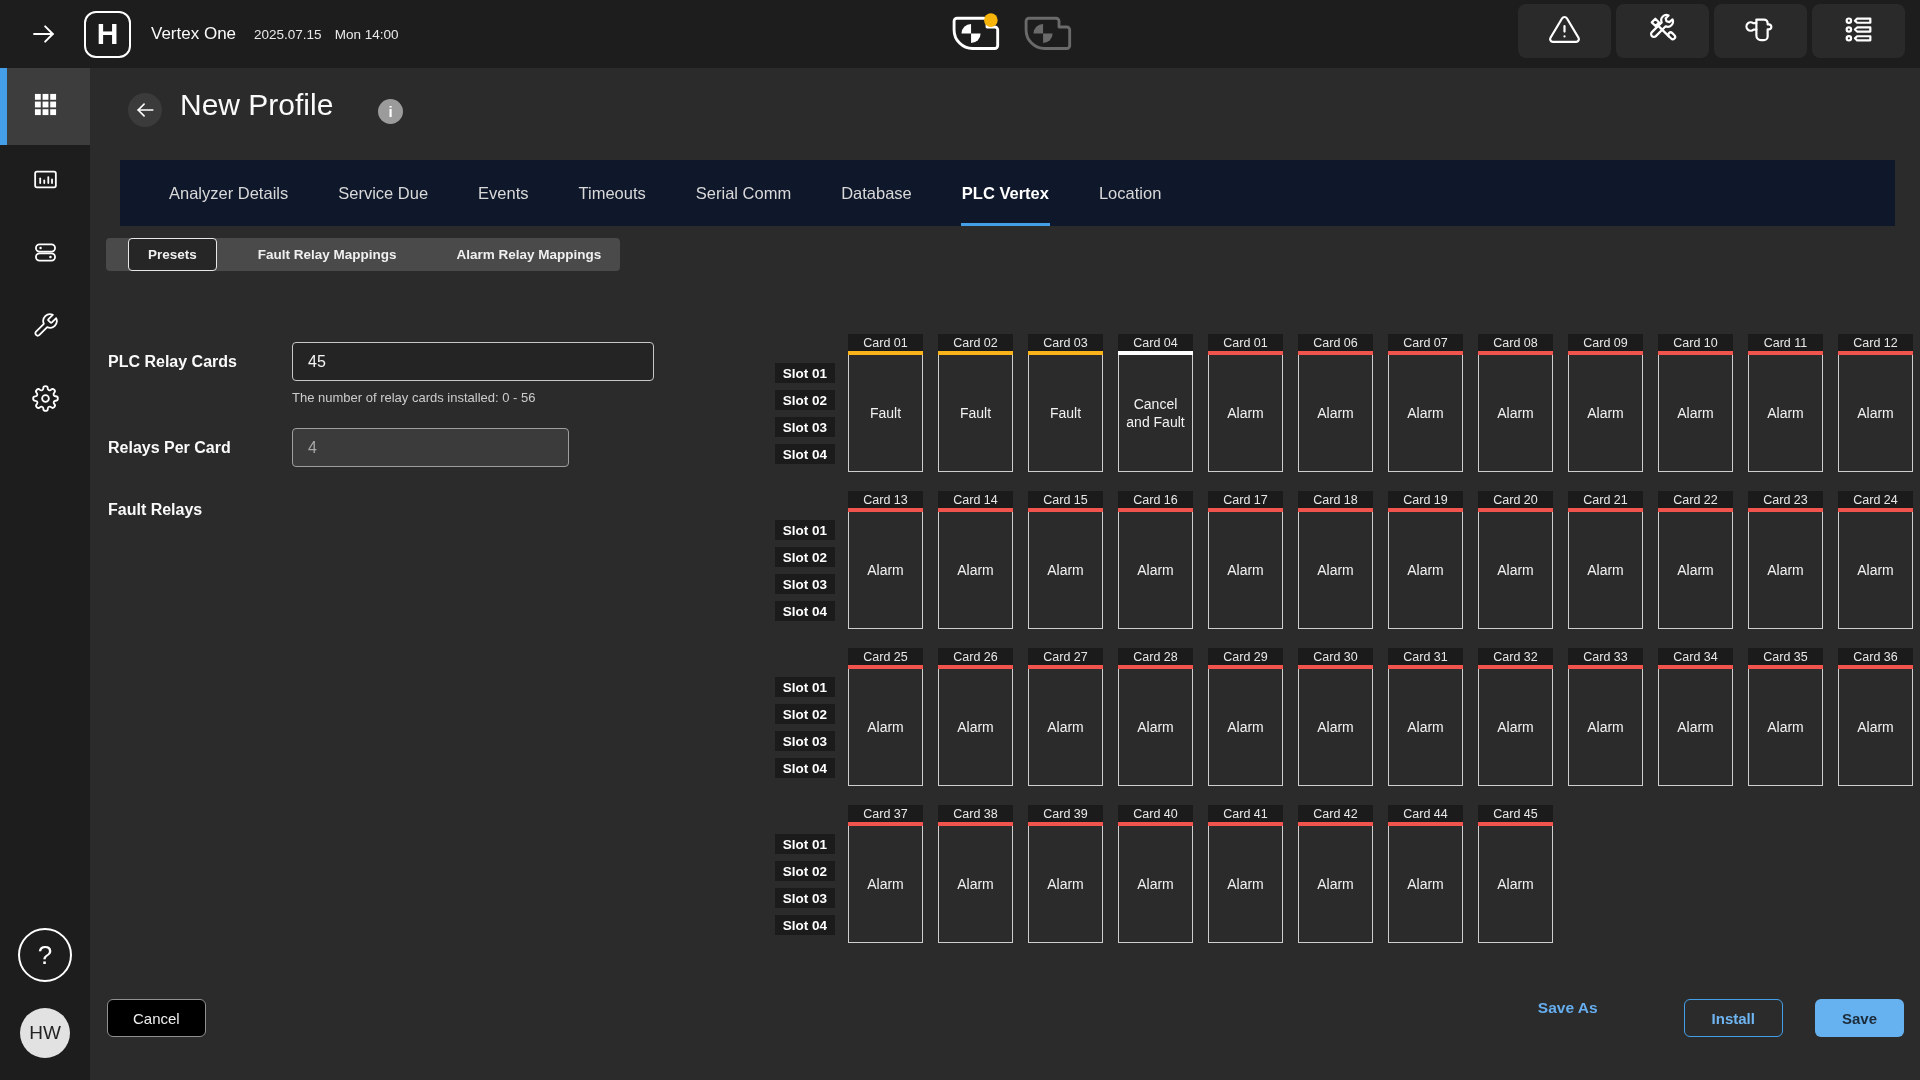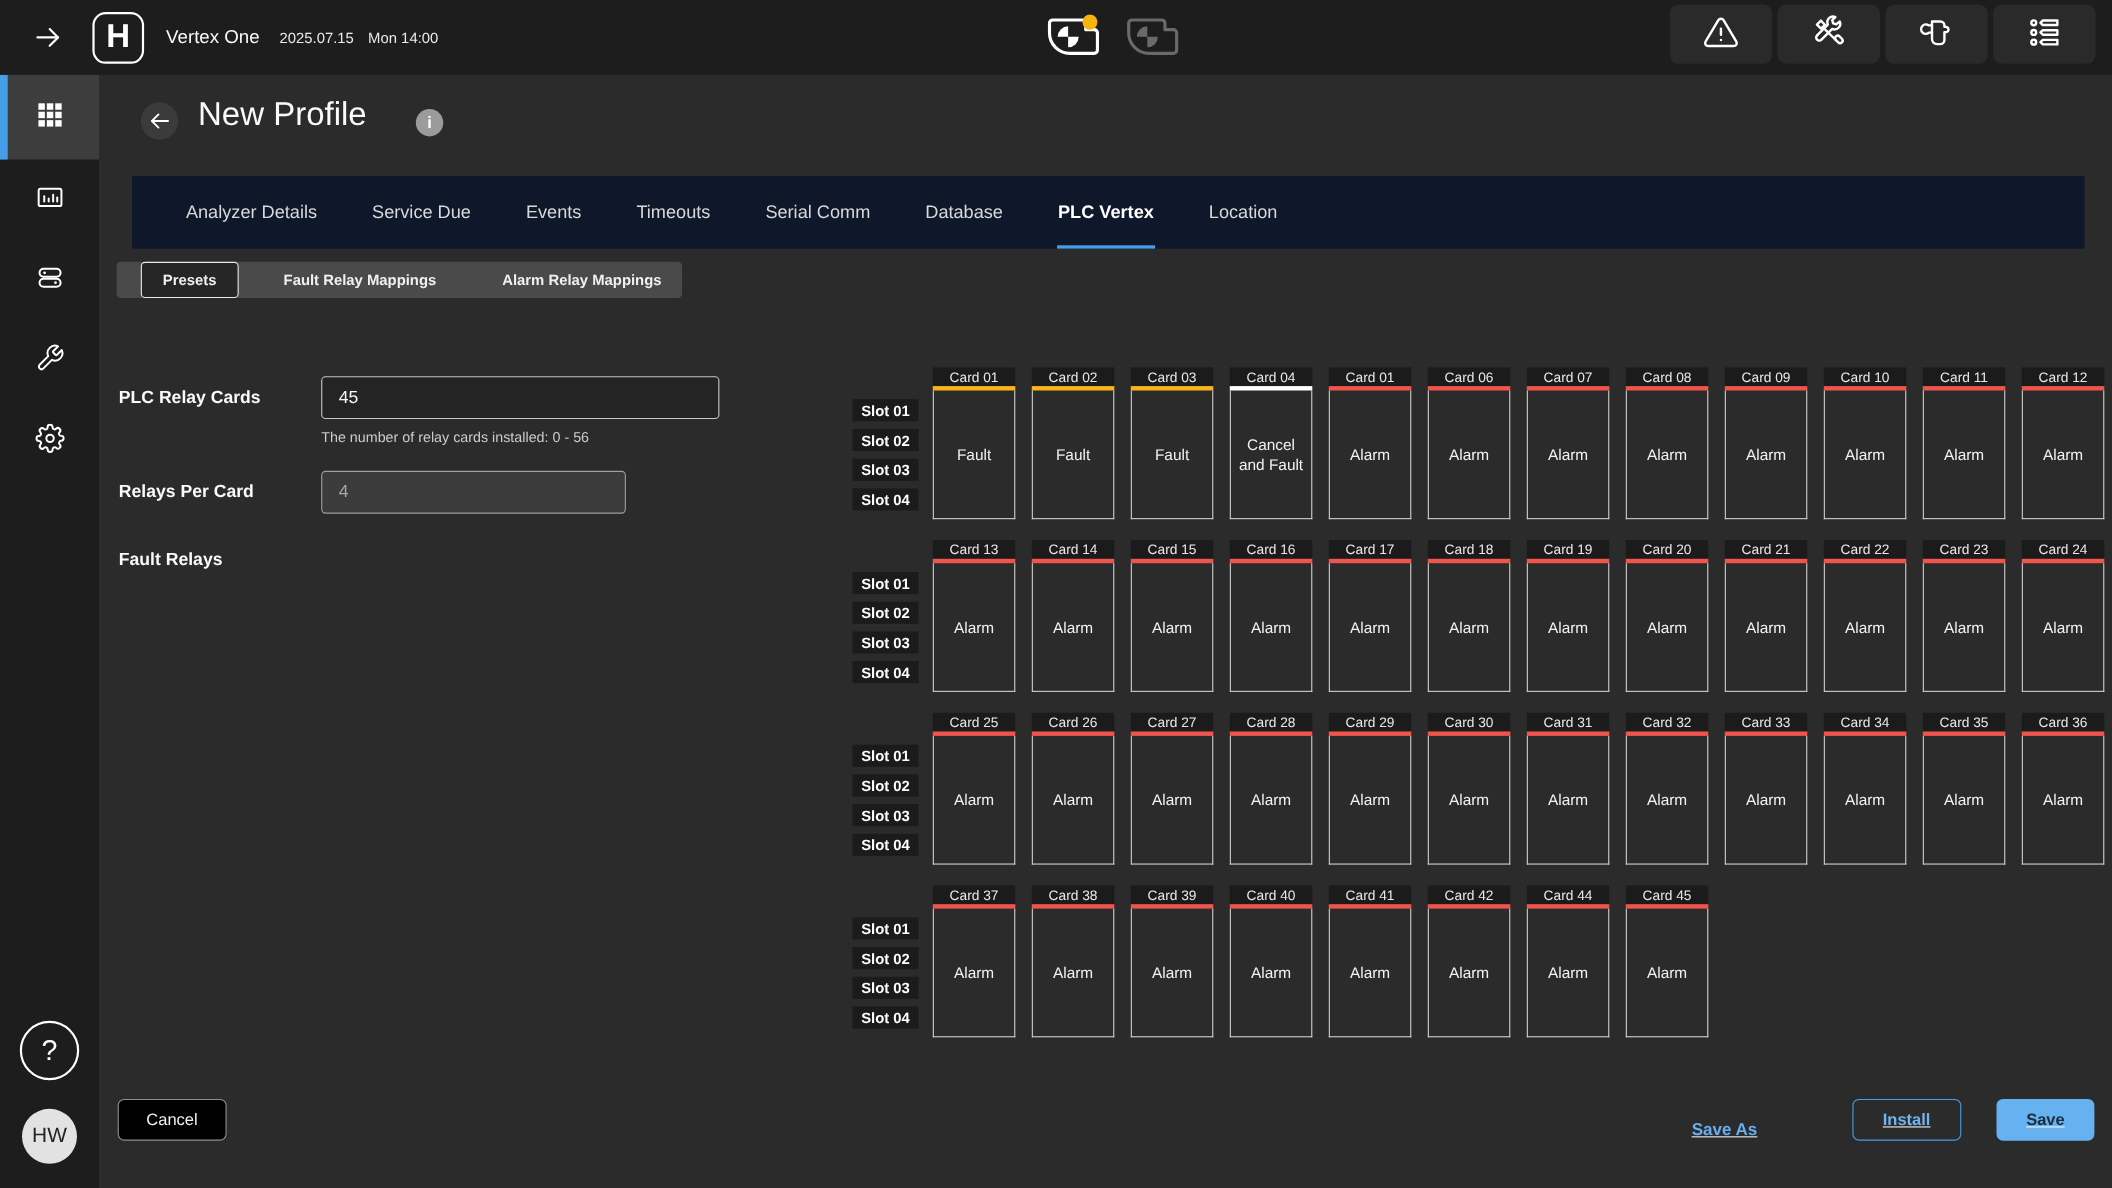--- a/index.html
+++ b/index.html
@@ -94,21 +94,21 @@
   .bar-alarm { background:var(--alarm); }
   .bar-alarmfault { background:var(--alarmfault); }
   .card-body { height:117px; border:1px solid #CFCFCF; border-top:none; color:#F2F2F2;
                font-size:14px; line-height:1.3; display:flex; align-items:center;
                justify-content:center; text-align:center; padding:0 3px; }
 
   
   .cancel-btn { position:absolute; left:17px; top:931px; height:38px; padding:0 25px;
                 background:#000000; border:1px solid #909090; border-radius:6px;
                 color:#F0F0F0; font-size:15px; }
-  .footer-right { position:absolute; right:16px; top:931px; display:flex; align-items:flex-end;text-decoration:underline; }
+  .footer-right { position:absolute; right:16px; top:931px; display:flex; align-items:flex-start; }
   .save-as { background:none; border:none; color:var(--link); font-size:15.5px; font-weight:700;
              margin-right:57px; }
   .install-btn { height:38px; padding:0 27px; background:transparent; border:1.5px solid var(--accent);
                  border-radius:6px; color:#6FB5F2; font-size:15px; font-weight:700; margin-right:32px;margin-left:29px; }
   .save-btn { height:38px; padding:0 27px; background:var(--savebg); border:none; border-radius:6px;
               color:#1C2B39; font-size:15px; font-weight:700; }
 </style>
 </head>
 <body>
 

